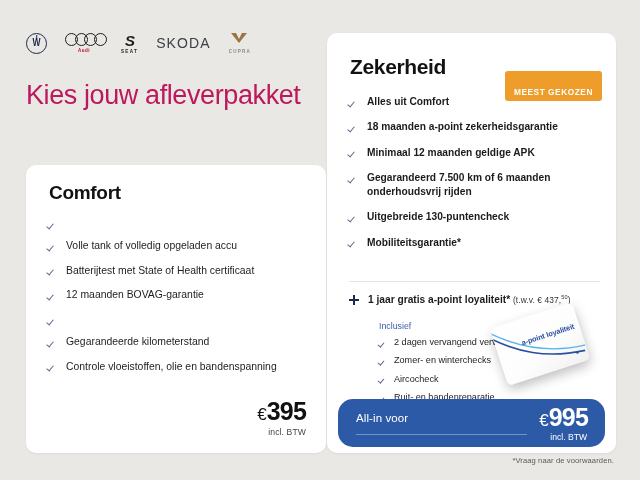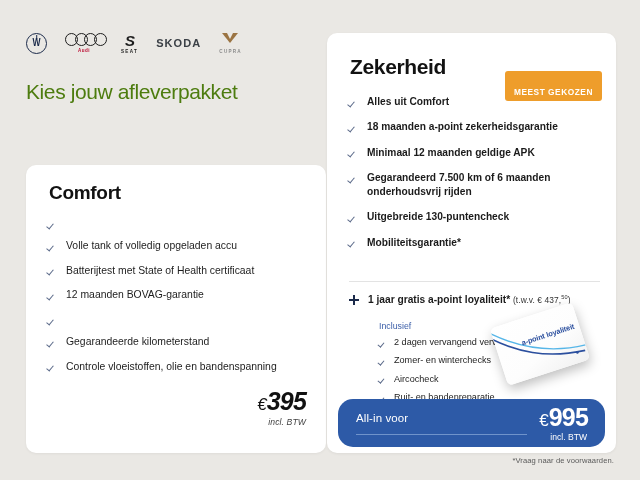--- a/index.html
+++ b/index.html
@@ -37,41 +37,41 @@
   .audi-rings span{
     display:block;width:11px;height:11px;border-radius:50%;
     border:1.6px solid #1d1d1d;margin-right:-3.5px;
   }
   .audi-word{font-size:4.5px;letter-spacing:.5px;color:#bb0a30;font-weight:700;margin-top:2px;}
   .seat-mark{
     font-size:15px;font-weight:800;color:#1d1d1d;line-height:1;
     font-style:italic;letter-spacing:-1px;
   }
   .seat-word{font-size:4.6px;letter-spacing:1.3px;color:#1d1d1d;font-weight:700;margin-top:1px;}
-  .skoda-word{font-size:11px;letter-spacing:1.1px;font-weight:700;color:#3b4046;}
+  .skoda-word{font-size:14px;letter-spacing:1.1px;font-weight:400;color:#3b4046;}
   .cupra-mark{
     width:17px;height:14px;position:relative;
   }
   .cupra-mark:before{
     content:"";position:absolute;left:0;top:0;width:0;height:0;
     border-left:8.5px solid transparent;border-right:8.5px solid transparent;
     border-top:10px solid #9b7442;
   }
   .cupra-mark:after{
     content:"";position:absolute;left:5px;top:0;width:0;height:0;
     border-left:3.5px solid transparent;border-right:3.5px solid transparent;
     border-top:6px solid #eae8e4;
   }
   .cupra-word{font-size:4.6px;letter-spacing:1.2px;color:#8a8a8a;font-weight:700;margin-top:2px;}
 
   
   .headline{
     position:absolute;left:26px;top:80px;
-    font-size:21px;line-height:1.18;font-weight:400;letter-spacing:-.4px;
-    color:#4d7c0f;max-width:280px;
+    font-size:27px;line-height:1.18;font-weight:400;letter-spacing:-.4px;
+    color:#be185d;max-width:280px;
   }
 
   
   .card-left{
     position:absolute;left:26px;top:165px;width:300px;height:288px;
     background:#ffffff;border-radius:10px;
     box-shadow:0 1px 3px rgba(0,0,0,.05);
   }
   .card-left .ct{
     position:absolute;left:23px;top:17px;
@@ -84,21 +84,21 @@
   }
   .chk{
     flex:0 0 auto;width:9px;height:9px;margin-top:2px;position:relative;
   }
   .chk:before{
     content:"";position:absolute;left:0px;top:2.5px;width:3px;height:6px;
     border-right:1.4px solid #5c6b8a;border-bottom:1.4px solid #5c6b8a;
     transform:rotate(40deg);
   }
   .price-left{
-    position:absolute;right:20px;bottom:26px;text-align:right;font-style:italic;
+    position:absolute;right:20px;bottom:16px;text-align:right;
   }
   .price-left .amt{
     font-size:25px;font-weight:700;letter-spacing:-.8px;color:#111;line-height:1;
     white-space:nowrap;
   }
   .price-left .amt .eur{font-size:17px;font-weight:400;letter-spacing:0;}
   .price-left .btw{font-size:8.6px;color:#444;margin-top:3px;letter-spacing:.1px;}
 
   
   .card-right{

